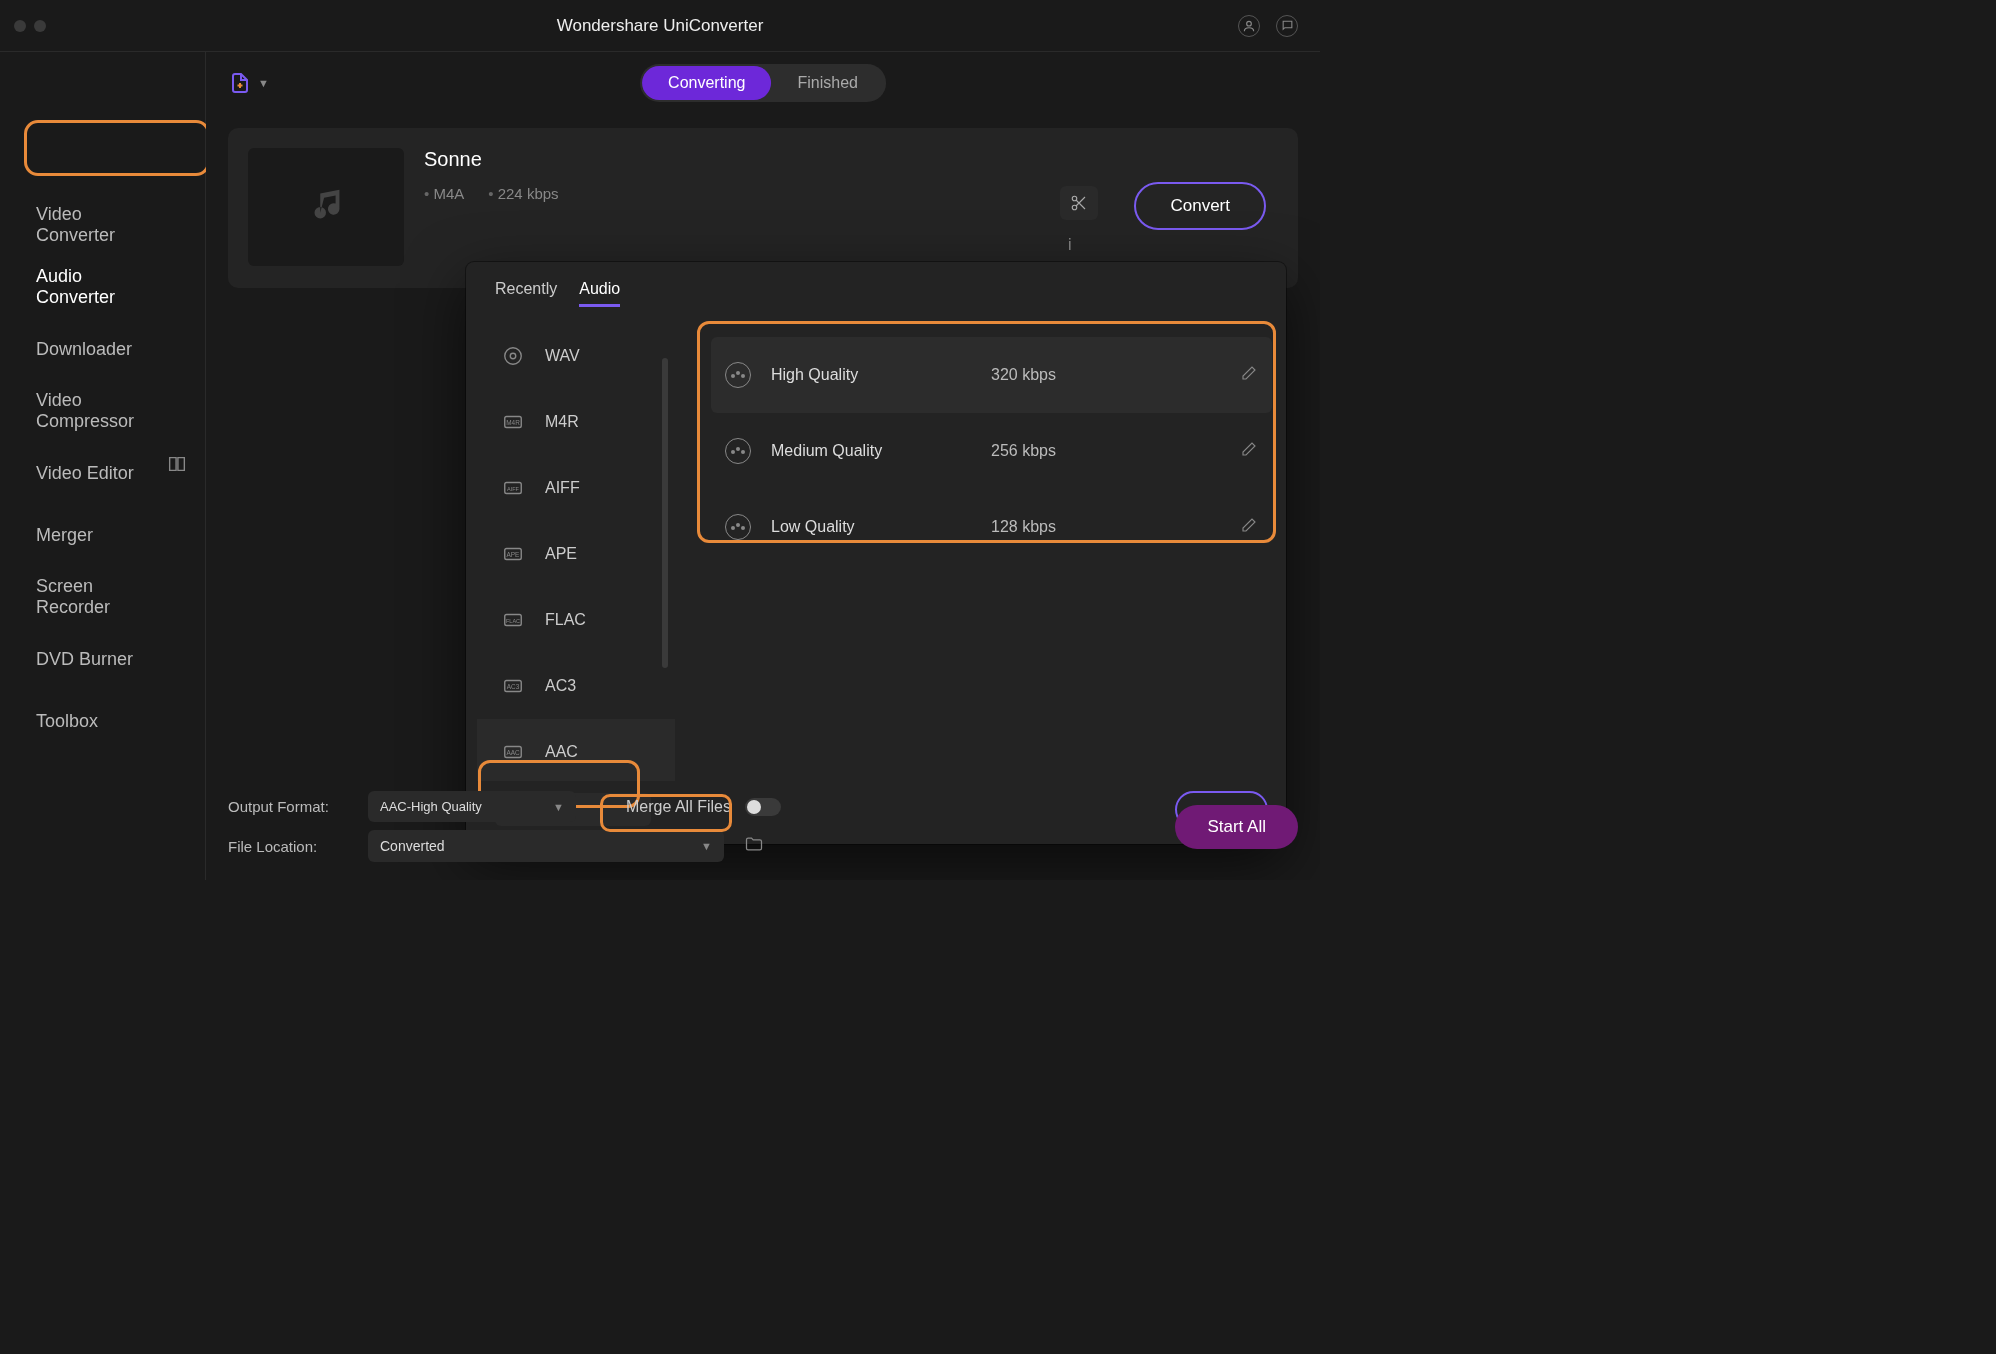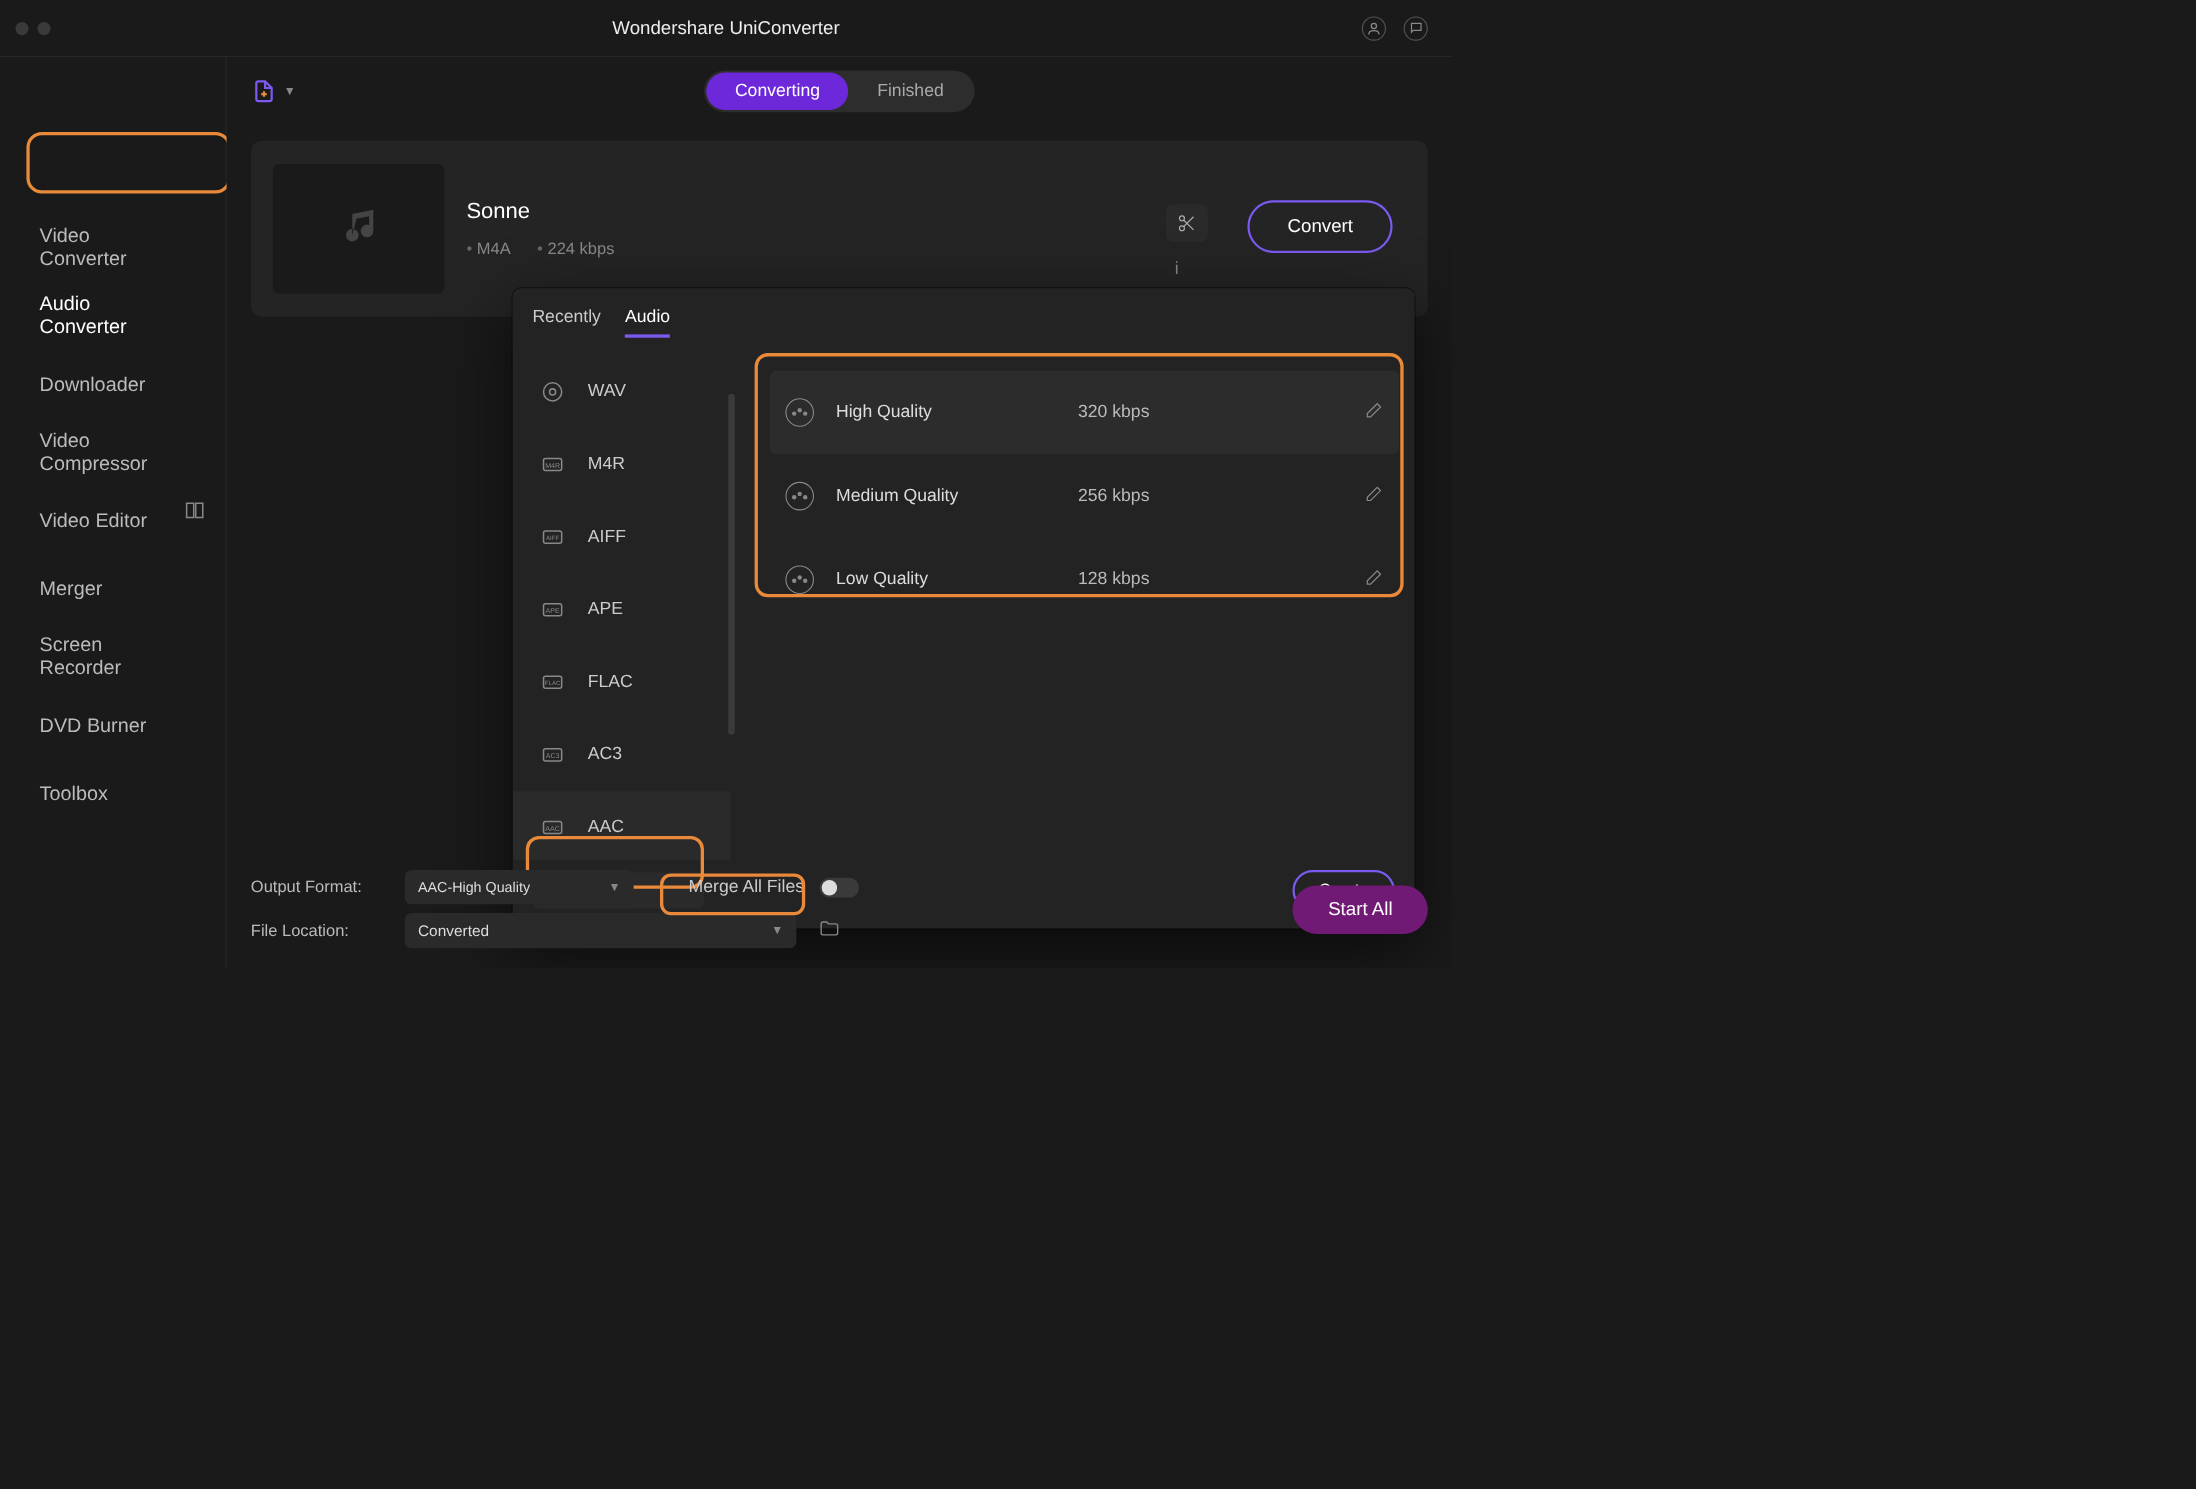--- a/index.html
+++ b/index.html
@@ -22,32 +22,32 @@
   .side-bottom svg { width: 22px; height: 22px; }
 
   .content { flex: 1; position: relative; background: #1a1a1a; }
   .topbar { height: 62px; display: flex; align-items: center; padding: 0 22px; }
   .addbtn { display: flex; align-items: center; gap: 6px; cursor: pointer; }
   .addbtn svg { width: 24px; height: 24px; }
   .seg { margin-left: auto; margin-right: auto; display: flex; background: #2d2d2d; border-radius: 20px; padding: 2px; position: absolute; left: 50%; transform: translateX(-50%); }
   .seg-btn { padding: 8px 26px; border-radius: 18px; font-size: 16px; color: #aaa; cursor: pointer; }
   .seg-btn.active { background: #6d28d9; color: #fff; }
 
-  .card { margin: 14px 22px 0 22px; background: #242424; border-radius: 10px; padding: 20px; display: flex; gap: 20px; align-items: center; position: relative; min-height: 160px; }
+  .card { margin: 14px 22px 0 22px; background: #242424; border-radius: 10px; padding: 20px; display: flex; gap: 20px; align-items: flex-start; position: relative; min-height: 160px; }
   .thumb { width: 156px; height: 118px; background: #1a1a1a; border-radius: 6px; display: flex; align-items: center; justify-content: center; }
   .thumb svg { width: 46px; height: 46px; fill: #444; }
   .card-title { color: #fff; font-size: 20px; font-weight: 500; margin-bottom: 14px; }
   .card-meta { display: flex; gap: 24px; color: #888; font-size: 15px; }
   .card-meta span::before { content: "• "; color: #666; }
   .edit-icons { position: absolute; right: 200px; top: 58px; display:flex; gap:8px; background:#2a2a2a; border-radius:6px; padding:8px 10px;}
   .convert-btn { padding: 12px 34px; border: 2px solid #7a5af0; border-radius: 28px; color: #fff; font-size: 17px; background: transparent; cursor: pointer; position: absolute; right: 32px; top: 54px; }
   .info-btn { position:absolute; right:210px; top:108px; width:20px; height:20px; color:#888; }
 
   
-  .popup { position: absolute; left: 260px; top: 210px; width: 820px; height: 582px; background: #232323; box-shadow: 0 0 0 1px rgba(0,0,0,.4), 0 20px 60px rgba(0,0,0,.6); border-radius: 8px; display: flex; flex-direction: column; }
+  .popup { position: absolute; left: 260px; top: 210px; width: 820px; height: 582px; background: #232323; box-shadow: 0 0 0 1px rgba(0,0,0,.4), 0 20px 60px rgba(0,0,0,.6); border-radius: 8px; display: flex; flex-direction: column; padding-left: 11px; }
   .popup-tabs { display: flex; gap: 22px; padding: 18px 18px 10px 18px; font-size: 16px; }
   .popup-tab { color: #ccc; cursor: pointer; padding-bottom: 6px; }
   .popup-tab.active { color: #fff; border-bottom: 3px solid #7a5af0; }
   .popup-body { flex: 1; display: flex; overflow: hidden; }
   .fmt-list { width: 198px; overflow-y: auto; padding-top: 6px; }
   .fmt-item { height: 66px; display: flex; align-items: center; gap: 18px; padding-left: 22px; color: #ccc; font-size: 16px; cursor: pointer; }
   .fmt-item .ico { width: 28px; height: 22px; display:flex; align-items:center; justify-content:center; }
   .fmt-item .ico svg { width: 26px; height: 22px; stroke:#888; fill:none; }
   .fmt-item.sel { background: #2a2a2a; }
   .fmt-hl { position: absolute; left: 12px; top: 498px; width: 162px; height: 48px; border: 3px solid #e88a3a; border-radius: 12px; pointer-events: none; }

